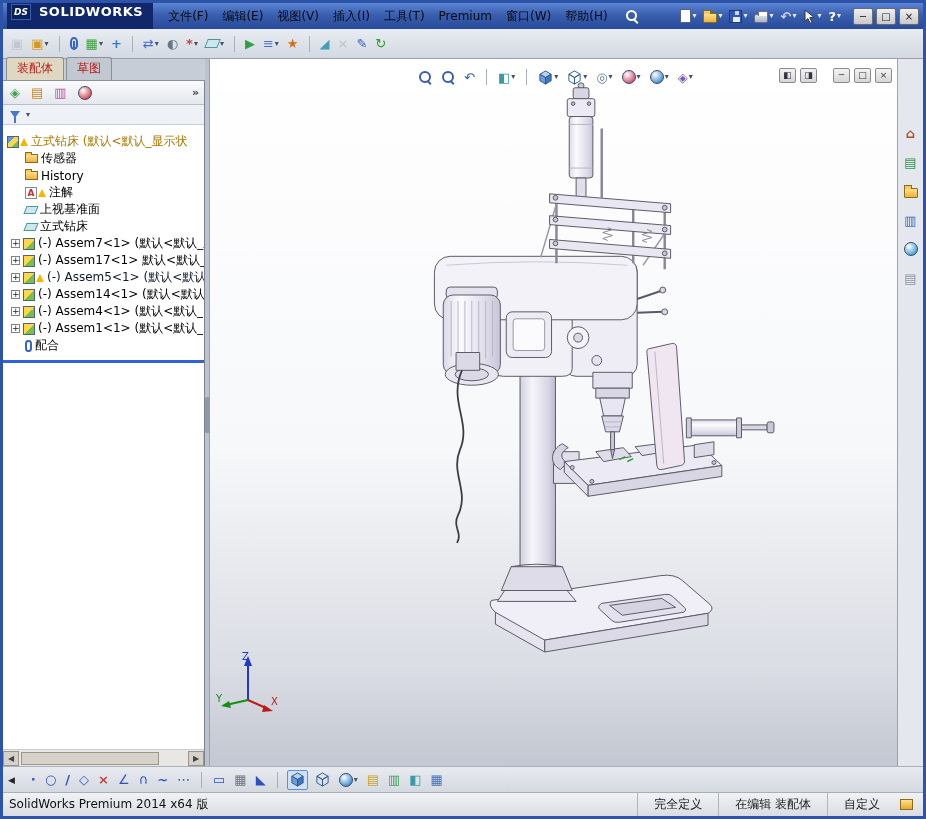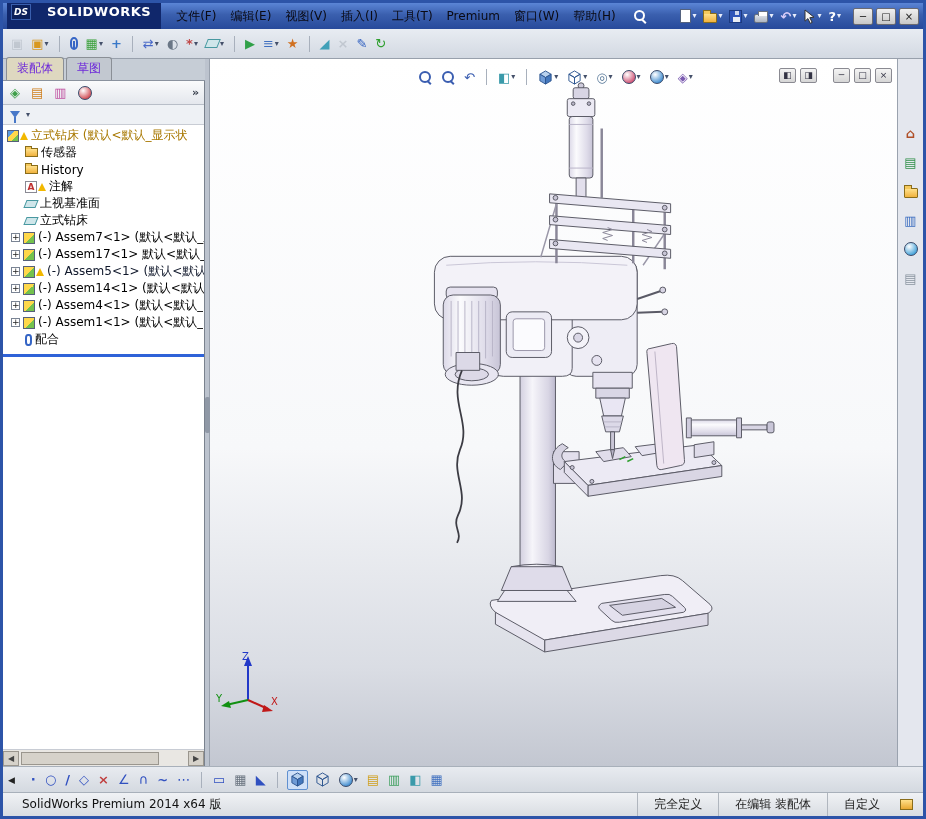--- a/index.html
+++ b/index.html
@@ -2,21 +2,21 @@
 <html><head>
 <meta charset="utf-8">
 <style>
   * { margin:0; padding:0; box-sizing:border-box; }
   html,body { width:926px; height:819px; font-family:"DejaVu Sans","Liberation Sans",sans-serif; font-size:12px; }
   .window { width:926px; height:819px; border:3px solid #2d54a8; background:#dde3ec; display:flex; flex-direction:column; overflow:hidden; }
 
   
   .titlebar { height:26px; flex:none; display:flex; align-items:center;
     background:linear-gradient(180deg,#5b85d6 0%,#3a5fae 45%,#274a9b 100%); padding:0 4px; }
-  .logo { display:flex; align-items:center; gap:16px; background:#10276b; height:26px; padding:0 10px 9px 4px; flex:none; }
+  .logo { display:flex; align-items:center; gap:8px; background:#10276b; height:26px; padding:0 10px 9px 4px; flex:none; }
   .logo-badge { width:20px; height:16px; background:#0b1f5a; border:1px solid #3a5fae; color:#fff; font-size:9px; font-weight:bold; font-style:italic; text-align:center; line-height:14px; }
   .logo-text { color:#fff; font-weight:bold; font-size:13px; letter-spacing:.5px; }
   .menubar { display:flex; align-items:center; margin-left:8px; }
   .menu-item { padding:4px 7px; color:#0a0a14; cursor:default; }
   .i-search { position:relative; width:14px; height:14px; display:inline-block; margin-left:10px; }
   .i-search::before { content:""; position:absolute; left:1px; top:1px; width:7px; height:7px; border:2px solid #fff; border-radius:50%; }
   .i-search::after { content:""; position:absolute; left:10px; top:10px; width:5px; height:2px; background:#fff; transform:rotate(45deg); transform-origin:0 0; }
   .qat { display:flex; align-items:center; gap:3px; margin-left:auto; }
   .winbtns { display:flex; gap:3px; margin-left:10px; }
   .winbtn { width:20px; height:17px; background:linear-gradient(#f0f0f0,#c8c8c8); border:1px solid #6a6a72; border-radius:2px; font-size:10px; line-height:15px; text-align:center; color:#222; }
@@ -52,28 +52,28 @@
   
   .toolbar { height:30px; flex:none; display:flex; align-items:center; gap:4px; padding:0 6px;
     background:linear-gradient(#e8ecf2,#d3d9e2); border-bottom:1px solid #98a0ac; }
 
   
   .main { flex:1; display:flex; min-height:0; }
 
   
   .left { width:202px; flex:none; display:flex; flex-direction:column; background:#cdd3db; }
   .cm-tabs { height:22px; flex:none; display:flex; align-items:flex-end; gap:2px; padding-left:3px; background:#c6cdd6; border-bottom:1px solid #8a929e; }
-  .cm-tab { padding:2px 10px 3px; border:1px solid #8a8f96; border-bottom:none; border-radius:3px 3px 0 0; background:#c2c8d0; color:#6d28d9; }
+  .cm-tab { padding:2px 10px 3px; border:1px solid #8a8f96; border-bottom:none; border-radius:3px 3px 0 0; background:#c2c8d0; color:#b91c1c; }
   .cm-tab.active { background:#ded8c0; }
   .panel { flex:1; display:flex; flex-direction:column; background:#fff; border-right:1px solid #7a828e; min-height:0; }
   .mgr-tabs { height:24px; flex:none; display:flex; align-items:center; gap:7px; padding:0 5px;
     background:linear-gradient(#fafbfc,#e4e7ed); border-bottom:1px solid #b8bec8; }
   .mgr-chevron { margin-left:auto; font-weight:bold; color:#333a48; font-size:11px; }
   .filter-row { height:20px; flex:none; display:flex; align-items:center; gap:4px; padding:0 5px; background:#eef1f5; border-bottom:1px solid #c8ccd4; }
-  .tree { flex:1; overflow:hidden; padding-top:2px; }
+  .tree { flex:1; overflow:hidden; padding-top:8px; }
   .tree-row { display:flex; align-items:center; gap:3px; height:17px; padding-left:8px; white-space:nowrap; overflow:hidden; }
   .tree-row.root { padding-left:4px; }
   .tree-spacer { width:11px; flex:none; }
   .exp { width:9px; height:9px; border:1px solid #7a8494; background:#fff; font-size:9px; line-height:7px; text-align:center; color:#222; flex:none; }
   .t-assembly { width:12px; height:12px; border:1px solid #56607a; background:linear-gradient(135deg,#ffd84a 0 55%,#74c24e 55%); display:inline-block; flex:none; }
   .t-assembly.root { background:linear-gradient(135deg,#5a9ade 0 34%,#ffd84a 34% 67%,#74c24e 67%); }
   .t-folder { width:13px; height:9px; background:linear-gradient(#ffe08a,#f0b23e); border:1px solid #8a6d1a; position:relative; flex:none; }
   .t-folder::before { content:""; position:absolute; left:-1px; top:-3px; width:5px; height:2px; background:#f5c95c; border:1px solid #8a6d1a; border-bottom:none; }
   .t-plane { width:12px; height:8px; background:#cfe6ea; border:1px solid #4898a0; transform:skewX(-22deg); flex:none; }
   .t-origin { position:relative; width:12px; height:12px; flex:none; }
@@ -106,21 +106,21 @@
   .taskpane { width:26px; flex:none; background:#e4e7ee; border-left:1px solid #9aa2ae; display:flex; flex-direction:column; align-items:center; padding-top:64px; gap:9px; }
 
   
   .bottombar { height:26px; flex:none; display:flex; align-items:center; gap:5px; padding-left:26px; position:relative;
     background:linear-gradient(#e8ebf0,#d4d9e0); border-top:1px solid #a8b0ba; }
   .collapse-arrow { position:absolute; left:5px; font-size:9px; color:#222; }
 
   
   .statusbar { height:24px; flex:none; display:flex; align-items:center;
     background:linear-gradient(#f0f2f5,#d9dde2); border-top:1px solid #a8b0ba; }
-  .status-product { padding-left:0; color:#111;margin-left:19px; }
+  .status-product { padding-left:6px; color:#111; }
   .status-right { margin-left:auto; display:flex; align-items:center; height:100%; }
   .status-seg { padding:0 16px; border-left:1px solid #b0b6be; height:100%; display:flex; align-items:center; color:#222; }
   .status-tag { width:13px; height:11px; background:linear-gradient(#ffe08a,#e8a830); border:1px solid #8a6d1a; margin:0 10px 0 4px; }
 </style>
 </head>
 <body>
 
 <div class="window">
 
   <div class="titlebar">

